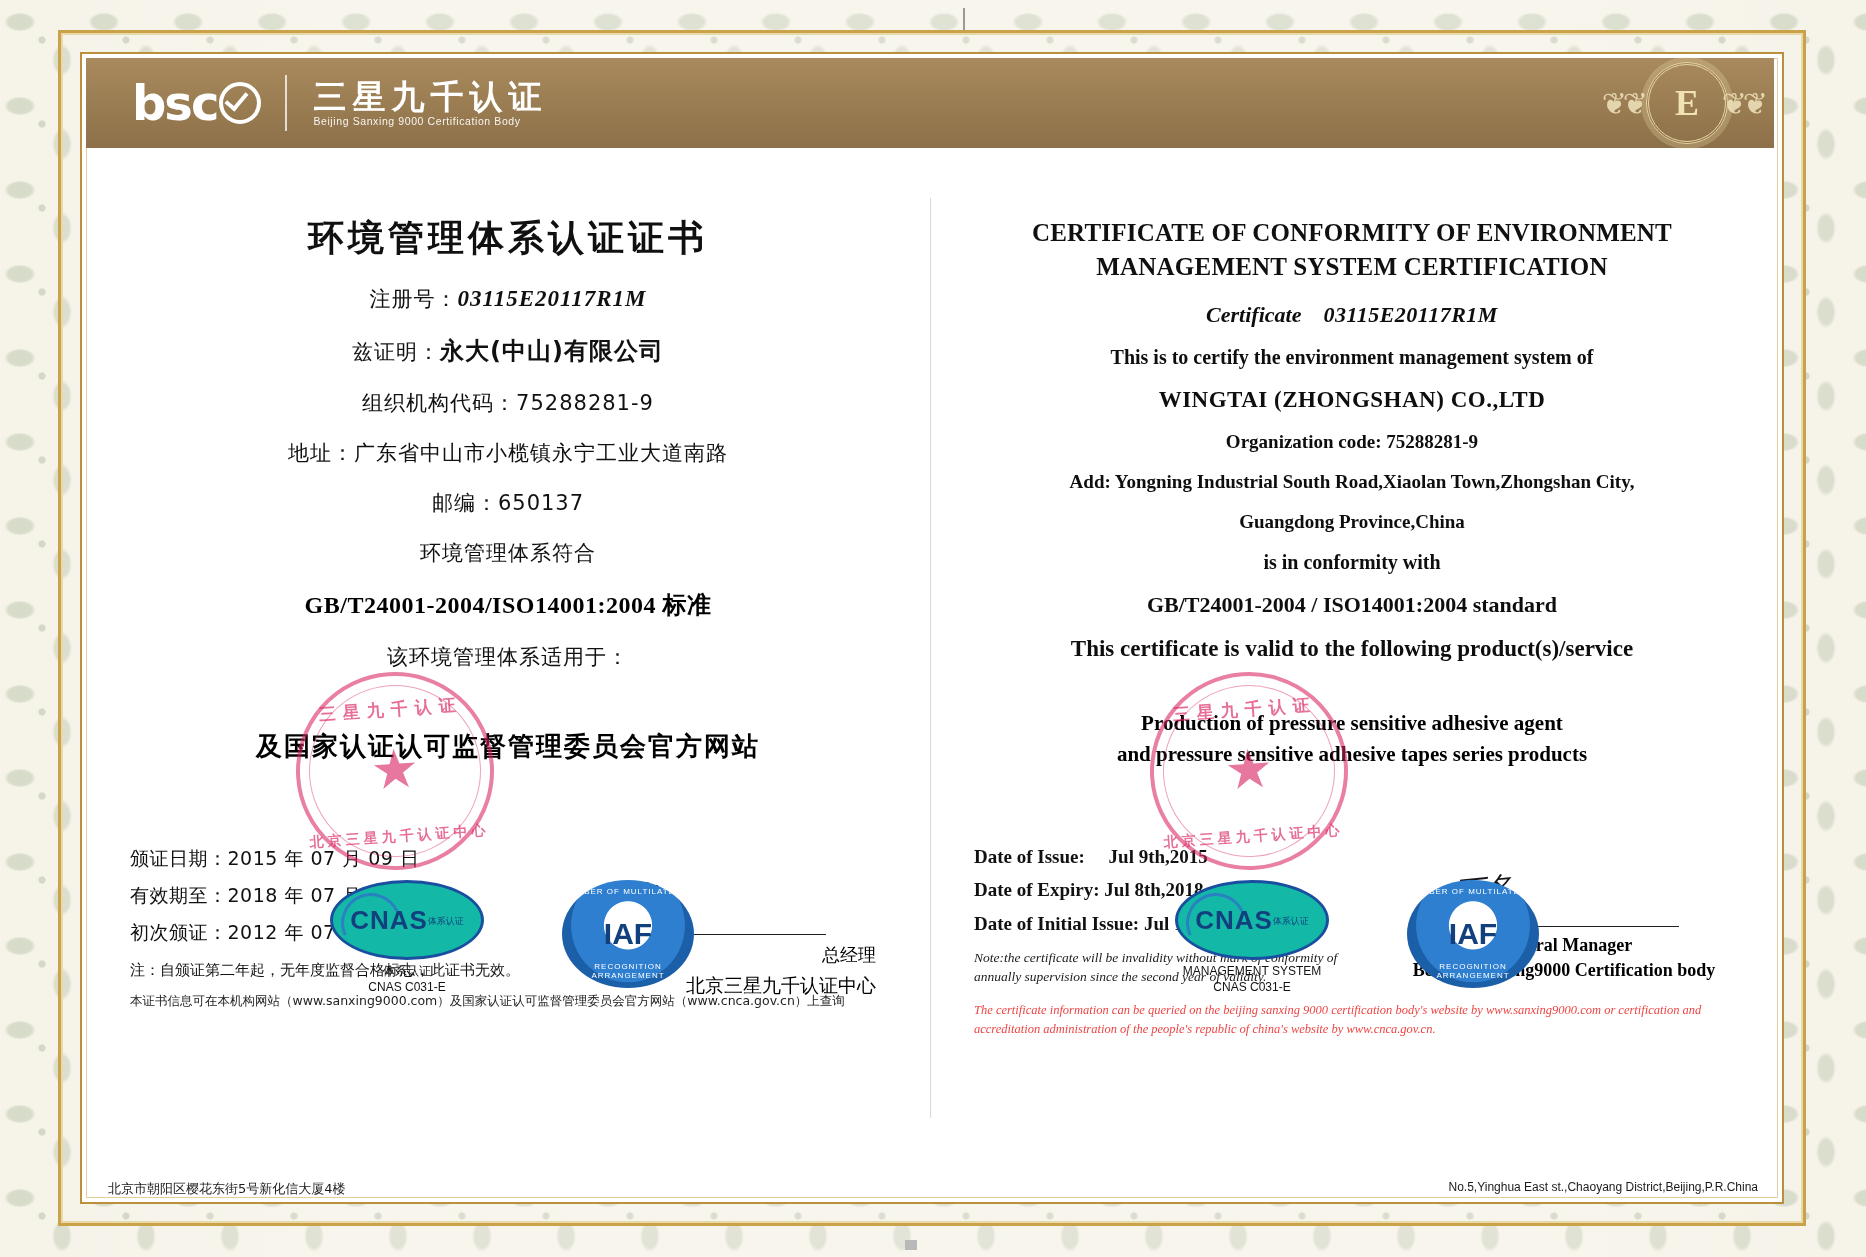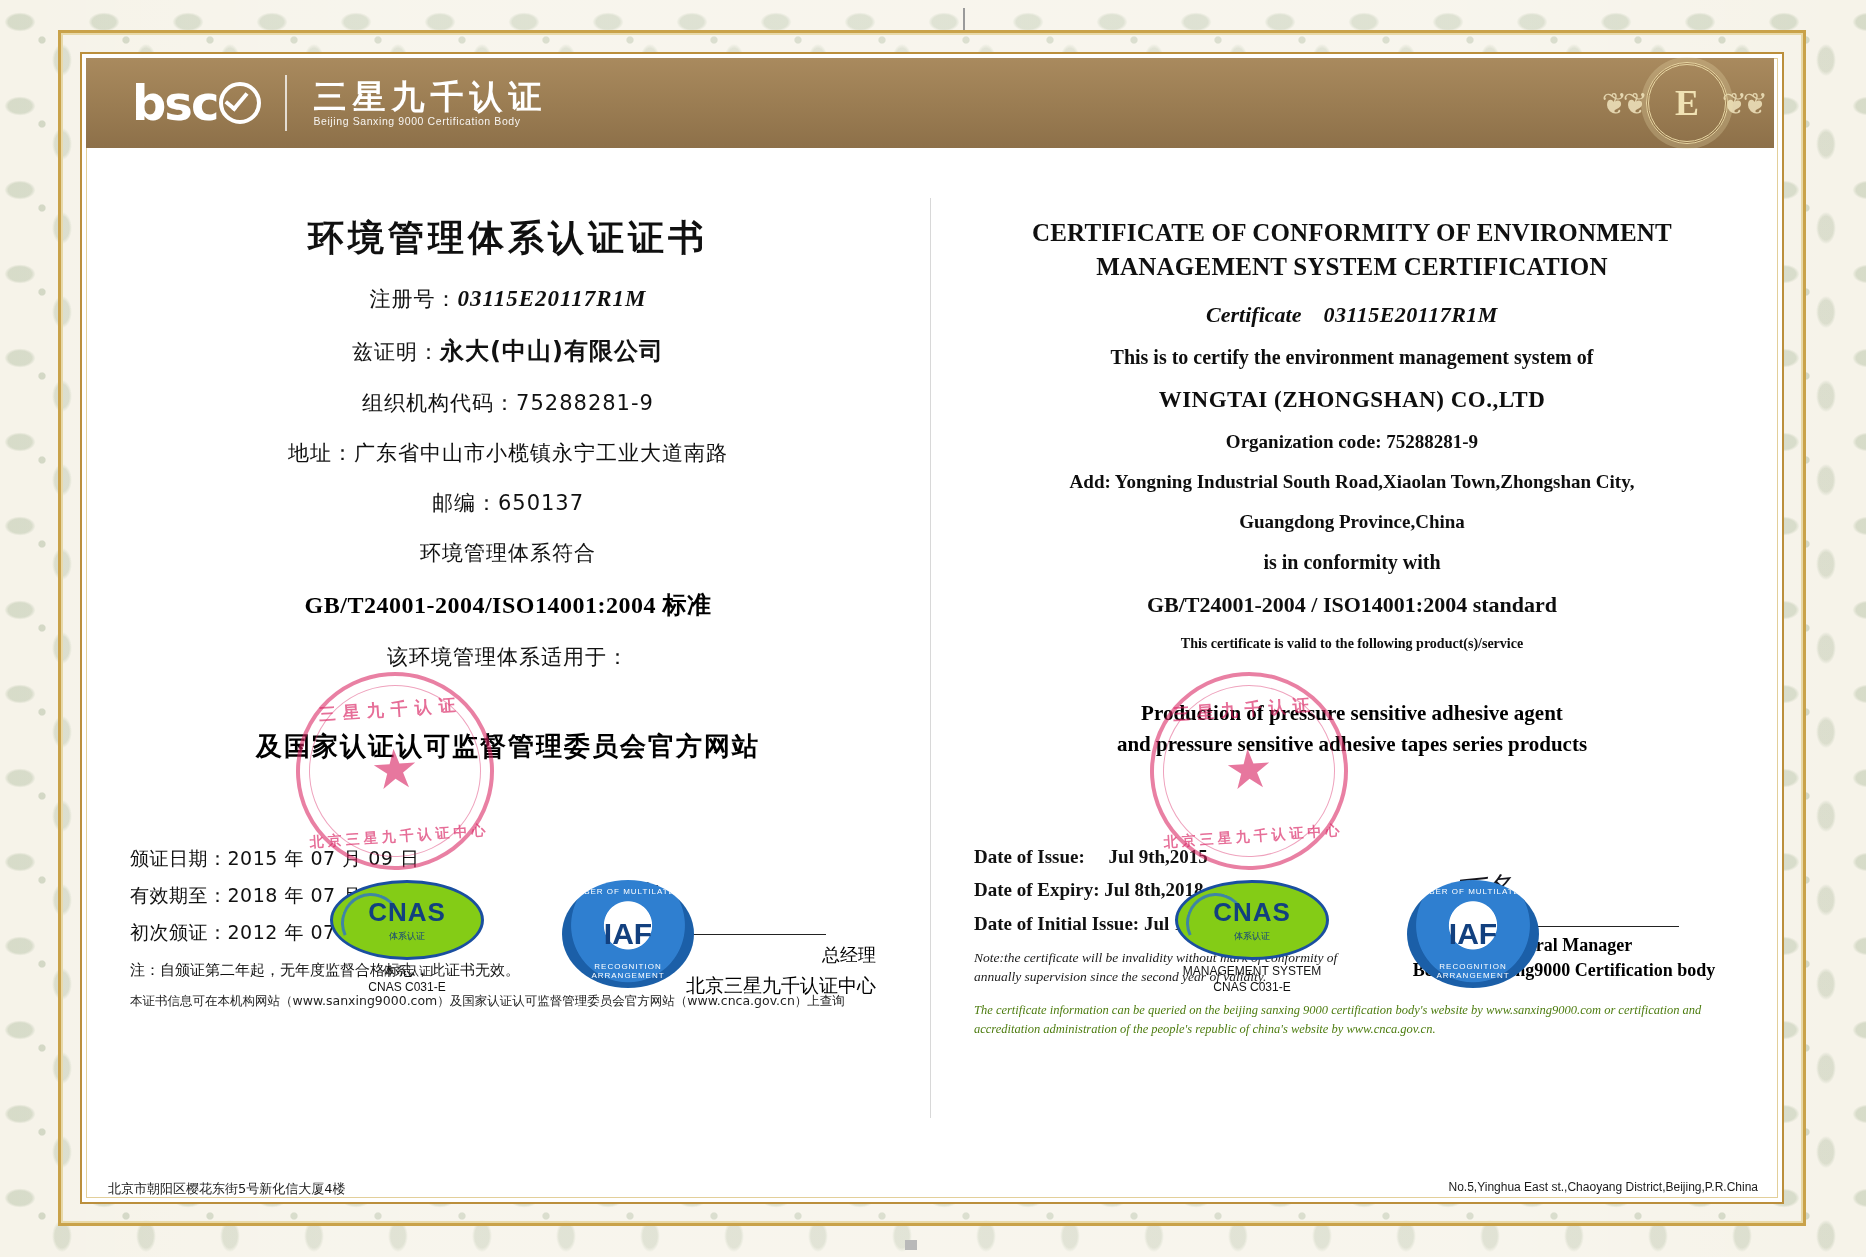--- a/index.html
+++ b/index.html
@@ -348,21 +348,21 @@
     line-height: 1.45;
     margin-top: 8px;
     color: #1a1a1a;
   }
   .smallprint-en {
     font-family: "Liberation Serif", serif;
     font-style: italic;
     font-size: 12.5px;
     line-height: 1.5;
     margin-top: 14px;
-    color: #4d7c0f;
+    color: #ef4444;
   }
   .sign-en {
     position: absolute;
     right: 0px;
     top: 28px;
     width: 340px;
     text-align: center;
   }
   .sign-en .role {
     font-family: "Liberation Serif", serif;
@@ -428,24 +428,24 @@
   .logos-en { left: 1175px; top: 880px; }
 
   .cnas {
     text-align: center;
   }
   .cnas-oval {
     width: 148px; height: 74px;
     border-radius: 50%;
     border: 3px solid #1a4fa0;
     display: flex;
-    flex-direction: column;
+    flex-direction: row;
     align-items: center;
     justify-content: center;
-    background: #84cc16;
+    background: #14b8a6;
     position: relative;
     overflow: hidden;
   }
   .cnas-oval .arcs {
     position: absolute;
     left: 8px; top: 10px;
     width: 54px; height: 54px;
     border: 3px solid #2f74c9;
     border-radius: 50%;
     border-right-color: transparent;
@@ -618,21 +618,21 @@
         <span class="num">03115E20117R1M</span>
       </div>
 
       <div class="en-line">This is to certify the environment management system of</div>
       <div class="en-line org">WINGTAI (ZHONGSHAN) CO.,LTD</div>
       <div class="en-line small">Organization code: 75288281-9</div>
       <div class="en-line small">Add: Yongning Industrial South Road,Xiaolan Town,Zhongshan City,</div>
       <div class="en-line small">Guangdong Province,China</div>
       <div class="en-line">is in conformity with</div>
       <div class="en-line" style="font-size:22px;">GB/T24001-2004 / ISO14001:2004 standard</div>
-      <div class="en-line" style="font-size:14px;">This certificate is valid to the following product(s)/service</div>
+      <div class="en-line" style="font-size:23px;">This certificate is valid to the following product(s)/service</div>
 
       <div class="en-scope">
         <div>Production of pressure sensitive adhesive agent</div>
         <div>and pressure sensitive adhesive tapes series products</div>
       </div>
 
       <div class="footer-en">
         <div class="dates-en">
           <div>
             <span class="dlabel">Date of Issue:</span>

